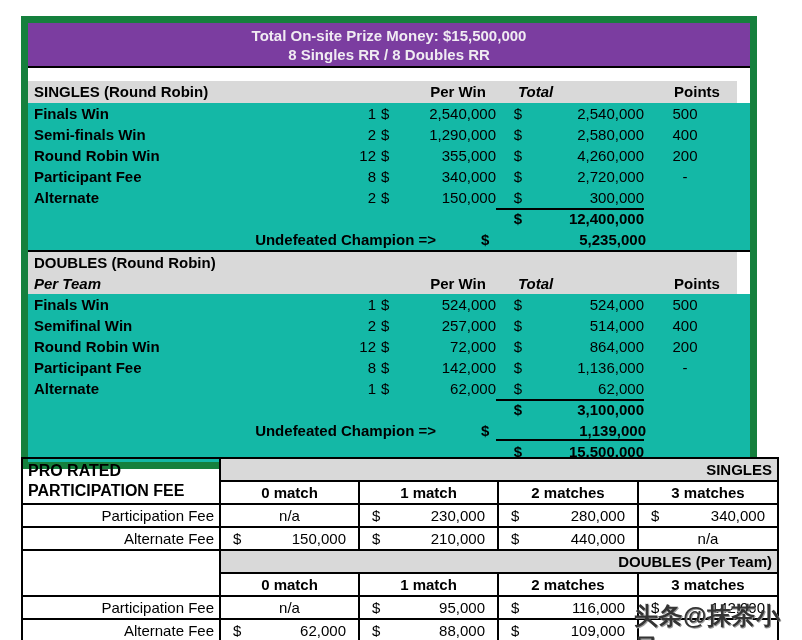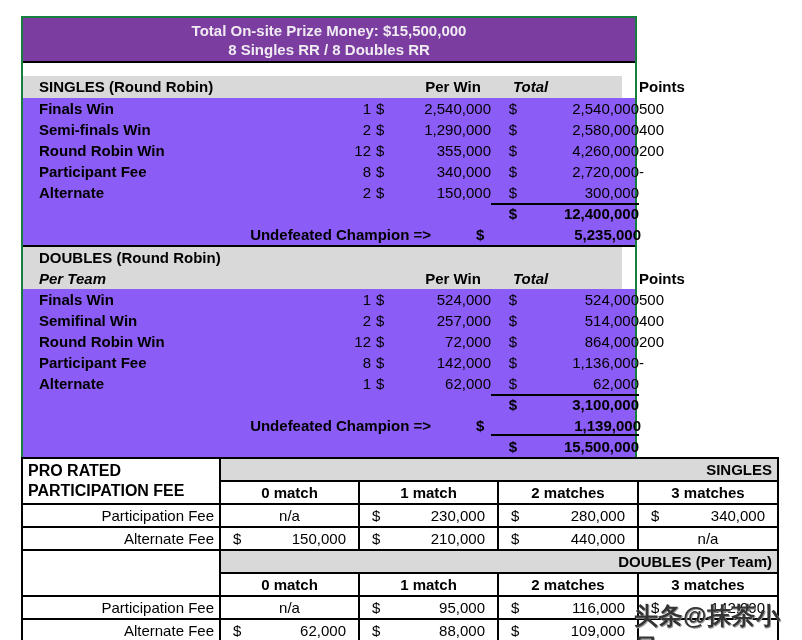--- a/index.html
+++ b/index.html
@@ -1,33 +1,33 @@
 <!DOCTYPE html>
 <html><head>
 <meta charset="utf-8">
 <style>
   html,body{margin:0;padding:0;background:#fff;}
   .page{position:relative;width:802px;height:640px;background:#fff;overflow:hidden;
         font-family:"Liberation Sans", sans-serif;color:#000;}
   
-  .main{position:absolute;left:21px;top:16px;width:616px;border:2px solid #15803d;box-sizing:border-box;background:#8b5cf6;}
+  .main{position:absolute;left:21px;top:16px;width:736px;border:7px solid #15803d;box-sizing:border-box;background:#14b8a6;}
   .banner{background:#7B3DA0;border-bottom:2px solid #000;color:#F0EBF2;text-align:center;
           font-weight:bold;font-size:15px;line-height:19px;padding:3px 0 2px 0;}
   .gapRow{height:13px;background:#fff;}
   .row{display:grid;grid-template-columns:288px 60px 32px 88px 32px 116px 1fr;
        height:21px;line-height:21px;font-size:15px;position:relative;}
   .hdrRow{height:22px;line-height:22px;}
   .grayband{background:linear-gradient(to right,#D9D9D9 0,#D9D9D9 calc(100% - 13px),#fff calc(100% - 13px));}
   .c{white-space:nowrap;overflow:visible;}
-  .label{padding-left:16px;font-weight:bold;}
+  .label{padding-left:6px;font-weight:bold;}
   .italic{font-style:italic;}
   .num{text-align:right;}
   .d1{padding-left:5px;}
   .d2{text-align:right;padding-right:6px;}
-  .pts{text-align:left;padding-right:24px;}
+  .pts{text-align:center;padding-right:24px;}
   .hc{font-weight:bold;}
   .h-perwin{grid-column:3/5;text-align:center;padding-left:44px;}
   .h-total{grid-column:5/7;text-align:left;padding-left:22px;font-style:italic;}
   .h-pts{text-align:center;}
   .bold{font-weight:bold;}
   .ul{border-bottom:2px solid #000;}
   .secTop{border-top:2px solid #000;}
   
   .urow{grid-template-columns:408px 30px 100px 1fr;gap:40px;}
   .ulabel{text-align:right;font-weight:bold;}

